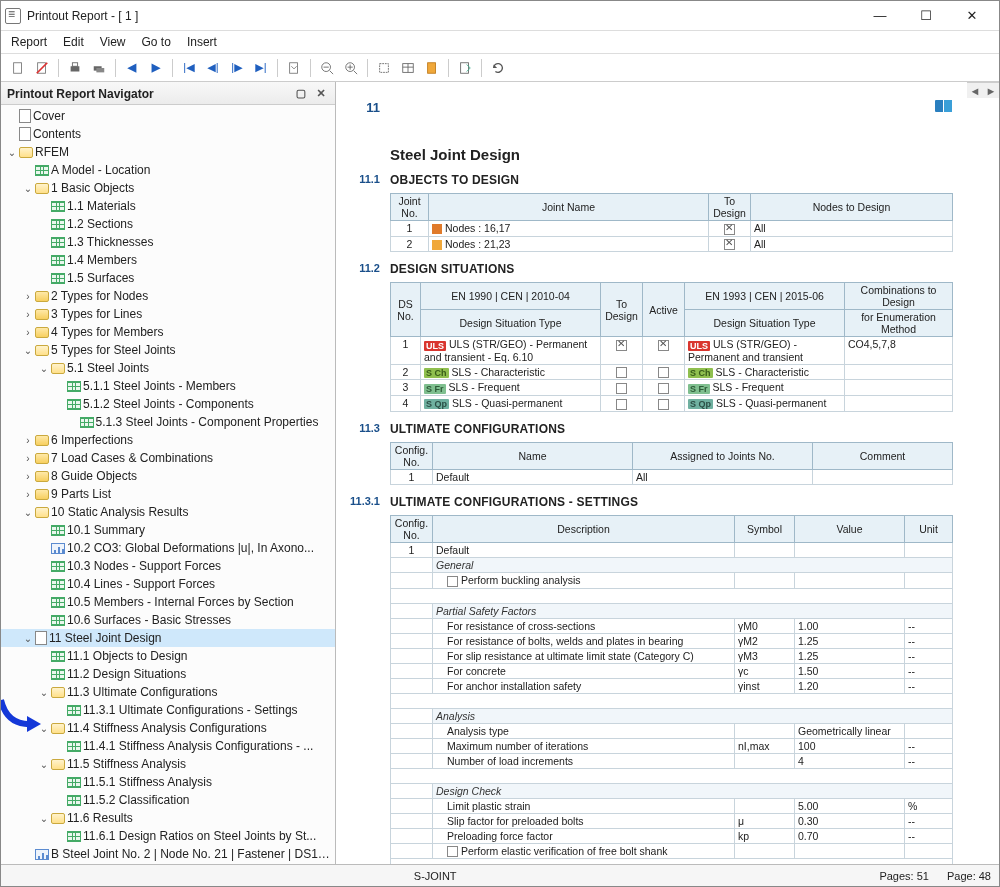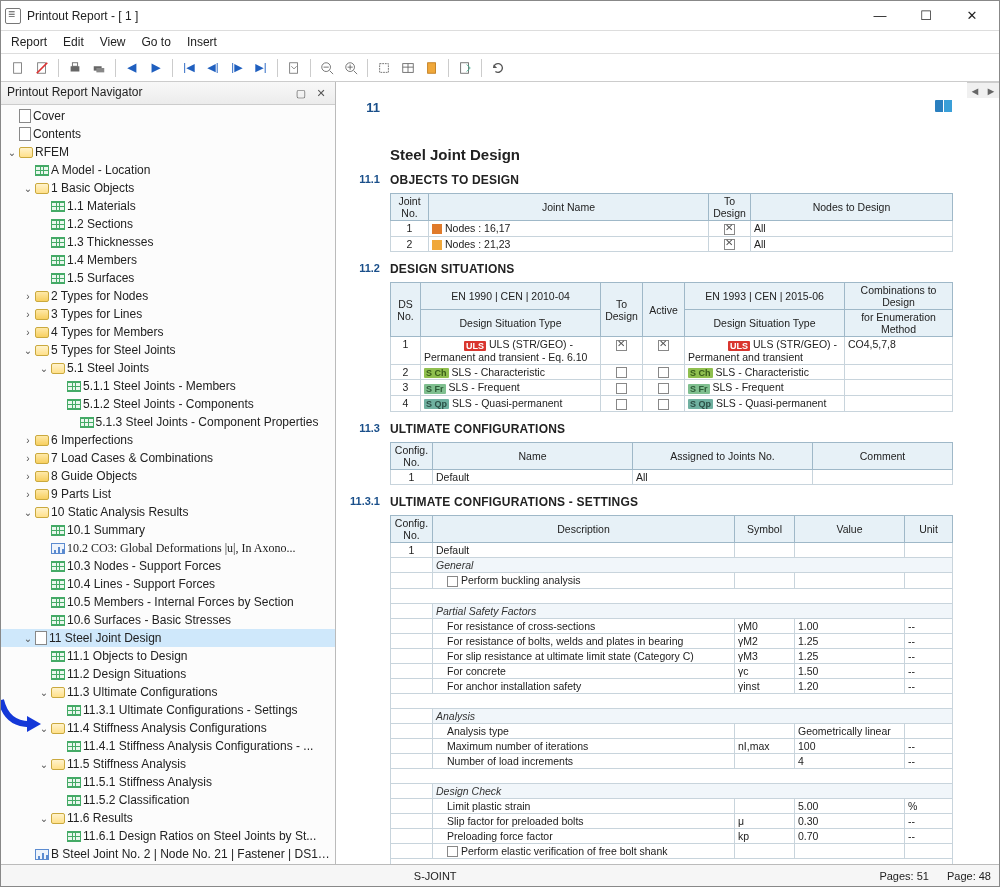--- a/index.html
+++ b/index.html
@@ -15,21 +15,21 @@
 .menubar { display: flex; gap: 16px; padding: 4px 10px; font-size: 12px; border-bottom: 1px solid #ddd; text-align: right; }
 .menubar span { cursor: default; }
 
 .toolbar { display: flex; align-items: center; gap: 2px; padding: 2px 6px; border-bottom: 1px solid #ccc; height: 28px; }
 .tbtn { width: 22px; height: 22px; display: flex; align-items: center; justify-content: center; border-radius: 2px; color:#444; }
 .tsep { width: 1px; height: 18px; background: #ccc; margin: 0 3px; }
 .tbtn svg { width:14px; height:14px; }
 
 .main { flex: 1; display: flex; min-height: 0; }
 .navpanel { width: 335px; border-right: 1px solid #bbb; display: flex; flex-direction: column; background: #fcfcfc; }
-.navheader { display: flex; align-items: flex-start; padding: 3px 6px; background: linear-gradient(#f8f8f8,#ececec); border-bottom: 1px solid #ccc; font-weight: 400; font-size: 12px; }
+.navheader { display: flex; align-items: flex-end; padding: 3px 6px; background: linear-gradient(#f8f8f8,#ececec); border-bottom: 1px solid #ccc; font-weight: 700; font-size: 12px; }
 .navheader .sp { flex:1; }
 .navheader .hbtn { width:16px; height:16px; display:flex; align-items:center; justify-content:center; margin-left:4px; font-size:11px; color:#555; }
 .tree { flex:1; overflow-y:auto; overflow-x:hidden; padding:2px 0; font-size:12px; }
 .trow { display:flex; align-items:center; height:18px; white-space:nowrap; padding-right:4px; }
 .trow.sel { background:#cfe8fb; }
 .tw { display:inline-block; width:14px; text-align:center; color:#555; font-size:10px; cursor:default; }
 .ticon { display:inline-block; width:16px; height:14px; margin-right:2px; position:relative; }
 .ticon.folder { background: linear-gradient(#ffe9a8,#f7cf5f); border:1px solid #caa93e; border-radius:2px; width:14px; height:11px; margin-top:1px;}
 .ticon.folder-o { background: linear-gradient(#fff3cc,#ffe08a); border:1px solid #caa93e; border-radius:2px; width:14px; height:11px; margin-top:1px;}
 .ticon.grid { border:1px solid #4a6; width:14px; height:11px; background:
@@ -54,21 +54,21 @@
 .secrow.h1 .numcol { font-size:13px; }
 .secrow.h1 h1 { font-size:15px; font-weight:700; flex:1;margin-top:46px; }
 .secrow h2 { font-size:12px; font-weight:700; flex:1; letter-spacing:0.2px; }
 .book-icon { width:18px; height:12px; background: linear-gradient(#2a7fbf,#2a7fbf) 0 0/8px 12px no-repeat, linear-gradient(#3a9fd8,#3a9fd8) 9px 0/8px 12px no-repeat; border-radius:1px; }
 .secblock { margin-left:46px; margin-bottom:10px; }
 table.rt { border-collapse:collapse; width:100%; font-size:10.5px; table-layout:fixed; }
 table.rt th { background:#e7f1f7; border:1px solid #9fb8c8; padding:1px 3px; font-weight:400; color:#222; }
 table.rt td { border:1px solid #c8d4dc; padding:1px 3px; vertical-align:top; }
 table.rt td.c, table.rt th.c { text-align:center; }
 .tag { display:inline-block; padding:0 2px; font-size:9px; font-weight:700; color:#fff; border-radius:1px; margin-right:3px; vertical-align:middle; }
-.tag.uls { background:#d9362f;margin-left:40px; }
+.tag.uls { background:#d9362f; }
 .tag.sch { background:#8fbf4f; color:#375c19;}
 .tag.sfr { background:#7fbf8f; color:#2d5c38;}
 .tag.sqp { background:#6fb0a0; color:#2c4f46;}
 .chk { display:inline-block; width:11px; height:11px; border:1px solid #888; vertical-align:middle; position:relative; background:#fff;}
 .chk.x::after { content:"✕"; position:absolute; left:0; top:-3px; font-size:10px; color:#555;}
 .subhdr { background:#f1f6fa; font-style:italic; color:#333; }
 .indent1 { padding-left:14px !important;margin-top:8px; }
 
 .statusbar { height:22px; border-top:1px solid #bbb; display:flex; align-items:center; font-size:11px; padding:0 8px; background:#f6f6f6; }
 .statusbar .sp { flex:1; }
@@ -314,21 +314,21 @@
         <div class="trow" style="padding-left: 20px;">
           <span class="tw">⌄</span>
           <span class="ticon folder-o"></span>
           <span class="lbl">10 Static Analysis Results</span>
         </div>
         <div class="trow" style="padding-left: 36px;">
           <span class="tw"></span>
           <span class="ticon grid"></span>
           <span class="lbl">10.1 Summary</span>
         </div>
-        <div class="trow" style="padding-left: 36px; font-family: Liberation Serif, serif;">
+        <div class="trow" style="padding-left: 36px;">
           <span class="tw"></span>
           <span class="ticon chart"></span>
           <span class="lbl">10.2 CO3: Global Deformations |u|, In Axono...</span>
         </div>
         <div class="trow" style="padding-left: 36px;">
           <span class="tw"></span>
           <span class="ticon grid"></span>
           <span class="lbl">10.3 Nodes - Support Forces</span>
         </div>
         <div class="trow" style="padding-left: 36px;">

